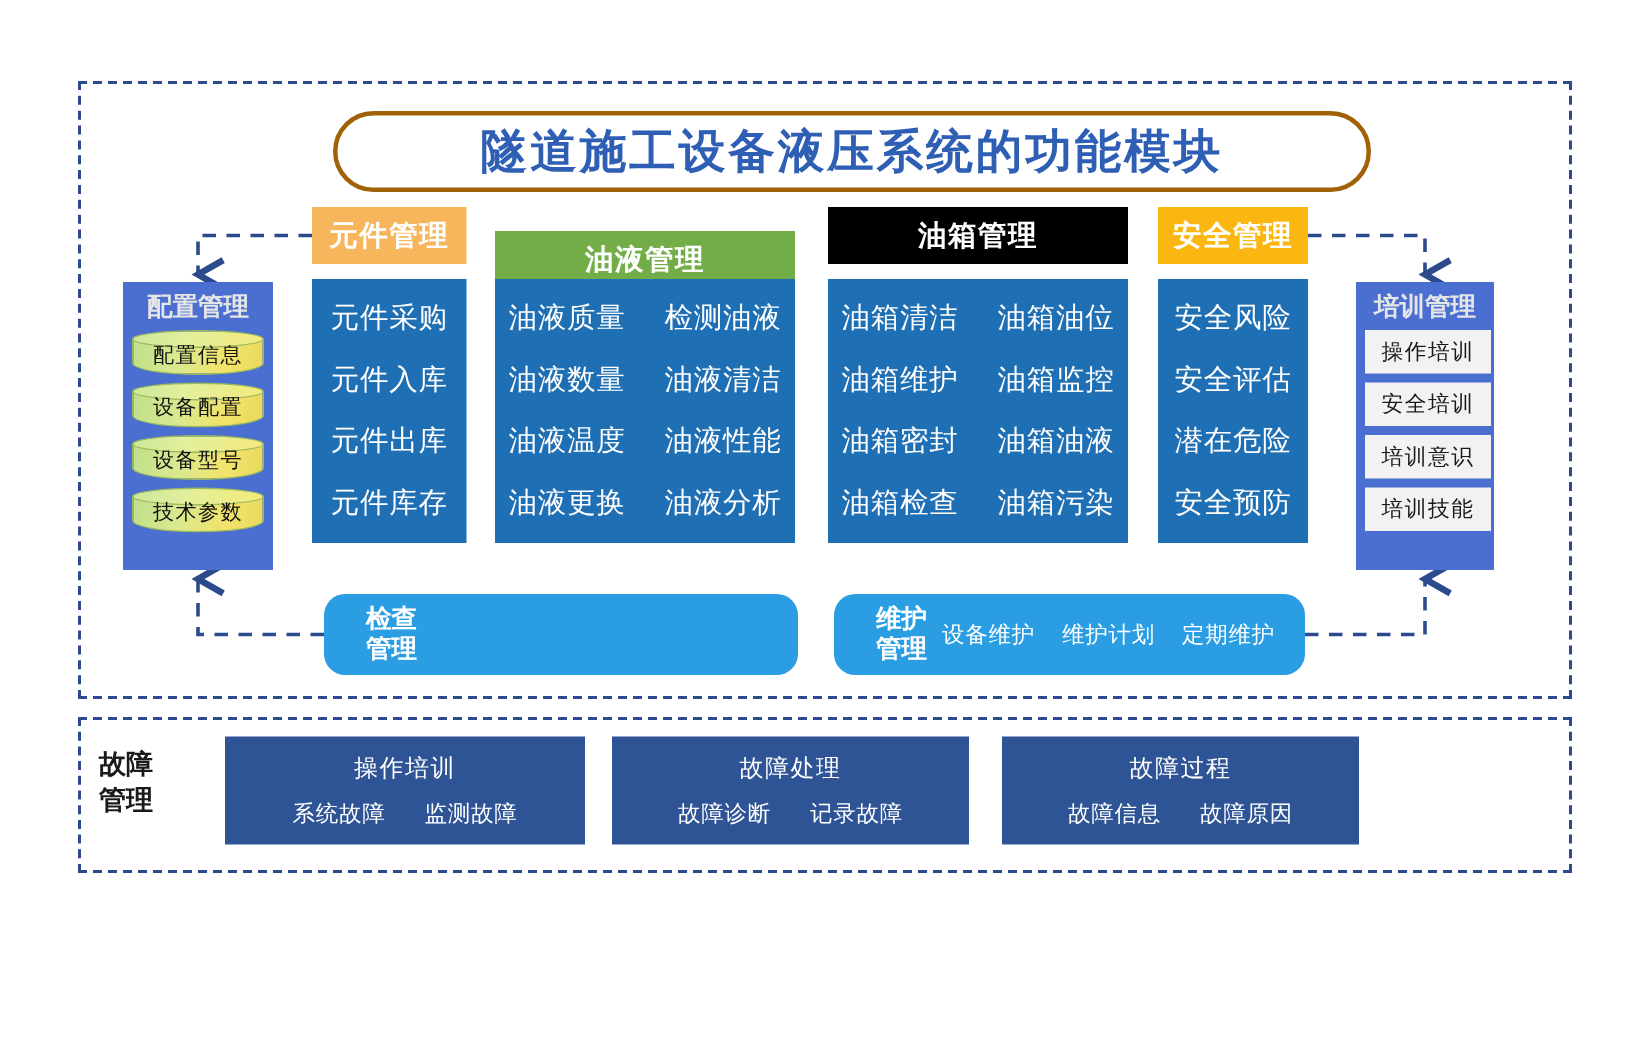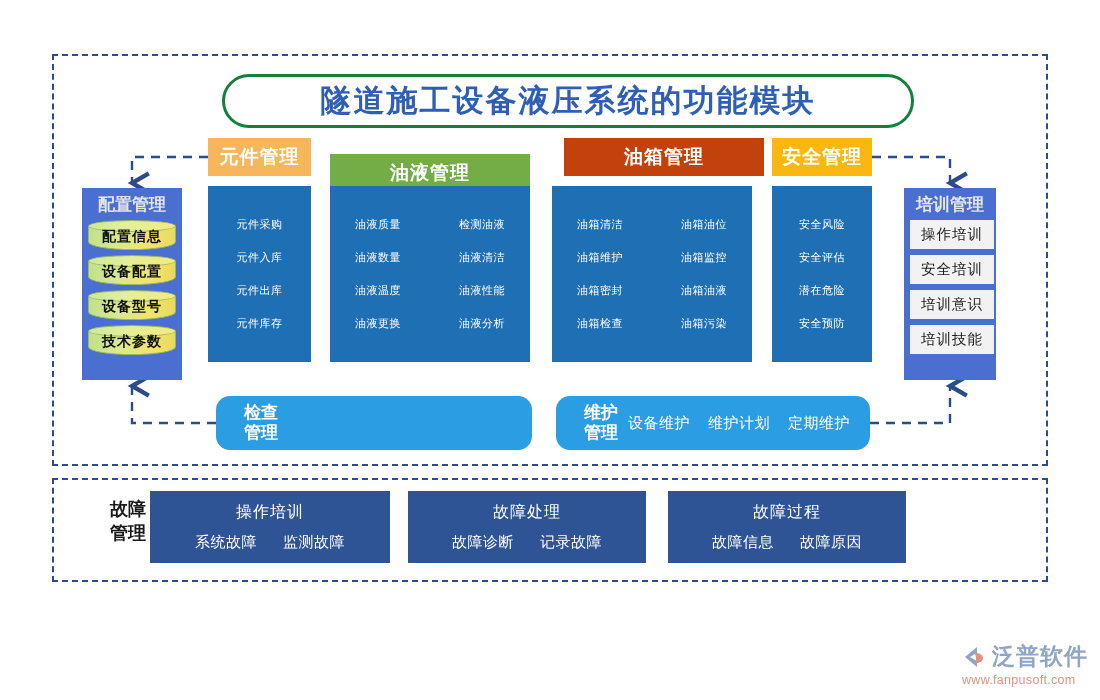--- a/index.html
+++ b/index.html
@@ -28,21 +28,21 @@
     box-sizing: border-box;
   }
   #frame-top   { left: 52px;  top: 54px;  width: 996px; height: 412px; }
   #frame-bottom{ left: 52px;  top: 478px; width: 996px; height: 104px; }
 
   
   #title-box {
     position: absolute;
     left: 222px; top: 74px;
     width: 692px; height: 54px;
-    border: 3px solid #15803d;
+    border: 3px solid #a16207;
     border-radius: 27px;
     background: #ffffff;
     display: flex;
     align-items: center;
     justify-content: center;
     box-sizing: border-box;
   }
   #title-text {
     color: #2e5fb5;
     font-size: 31px;
@@ -61,35 +61,35 @@
     justify-content: center;
     color: #ffffff;
     font-size: 19px;
     font-weight: bold;
     letter-spacing: 1px;
     box-sizing: border-box;
   }
   #head-yj { left: 208px; top: 138px; width: 103px; background: #f5b濃; }
   #head-yj { background: #f7b55c; }
   #head-yy { left: 330px; top: 154px; width: 200px; background: #72ad48; }
-  #head-yx { left: 564px; top: 138px; width: 200px; background: #c2410c; }
+  #head-yx { left: 552px; top: 138px; width: 200px; background: #000000; }
   #head-aq { left: 772px; top: 138px; width: 100px; background: #fbb711; }
 
   
   .cat-body {
     position: absolute;
     background: #1f6fb5;
     box-sizing: border-box;
     display: grid;
     align-content: center;
     justify-items: center;
   }
   .cat-body .cell {
     color: #ffffff;
-    font-size: 11px;
+    font-size: 19px;
     line-height: 1;
     white-space: nowrap;
     letter-spacing: 0.5px;
   }
   #body-yj { left: 208px; top: 186px; width: 103px; height: 176px;
              grid-template-columns: 1fr; row-gap: 22px; }
   #body-yy { left: 330px; top: 186px; width: 200px; height: 176px;
              grid-template-columns: 1fr 1fr; row-gap: 22px; column-gap: 8px; }
   #body-yx { left: 552px; top: 186px; width: 200px; height: 176px;
              grid-template-columns: 1fr 1fr; row-gap: 22px; column-gap: 8px; }
@@ -114,21 +114,20 @@
   }
   #panel-config   { left: 82px;  top: 188px; width: 100px; height: 192px; }
   #panel-training { left: 904px; top: 188px; width: 92px;  height: 192px; }
 
   
   .cyl {
     position: relative;
     width: 88px;
     height: 32px;
     margin: 0 auto 3px auto;
-    font-weight: bold;
   }
   .cyl .body {
     position: absolute;
     left: 0; top: 6px;
     width: 88px; height: 24px;
     background: linear-gradient(100deg, #bfe08a 0%, #d9e98f 35%, #f2e36a 72%, #e8d85e 100%);
     border-left: 1px solid #9ab85f;
     border-right: 1px solid #9ab85f;
     border-bottom: 1px solid #9ab85f;
     border-radius: 0 0 44px 44px / 0 0 8px 8px;
@@ -203,21 +202,21 @@
 
   
   #fault-label {
     position: absolute;
     left: 66px; top: 497px;
     width: 80px;
     color: #1a1a1a;
     font-size: 18px;
     font-weight: bold;
     line-height: 1.35;
-    text-align: right;
+    text-align: left;
   }
   .fault-box {
     position: absolute;
     background: #2e5496;
     top: 491px;
     height: 72px;
     box-sizing: border-box;
     display: flex;
     flex-direction: column;
     align-items: center;
@@ -423,24 +422,14 @@
   </div>
 
   <div class="fault-box" id="fault-3">
     <div class="fault-title">故障过程</div>
     <div class="fault-items">
       <span>故障信息</span>
       <span>故障原因</span>
     </div>
   </div>
 
-  <div id="logo">
-    <div id="logo-row">
-      <svg width="26" height="26" viewBox="0 0 26 26">
-        <path d="M3,13 L15,3 L15,9 L8,13 L15,17 L15,23 Z" fill="#8fa6c4"></path>
-        <path d="M13,9 C18,9 21,11 21,14 C21,17 18,19 14,19 L14,14 Z" fill="#e4927e"></path>
-      </svg>
-      <span id="logo-text">泛普软件</span>
-    </div>
-    <div id="logo-url">www.fanpusoft.com</div>
-  </div>
 
 </div>
 
 </body></html>

